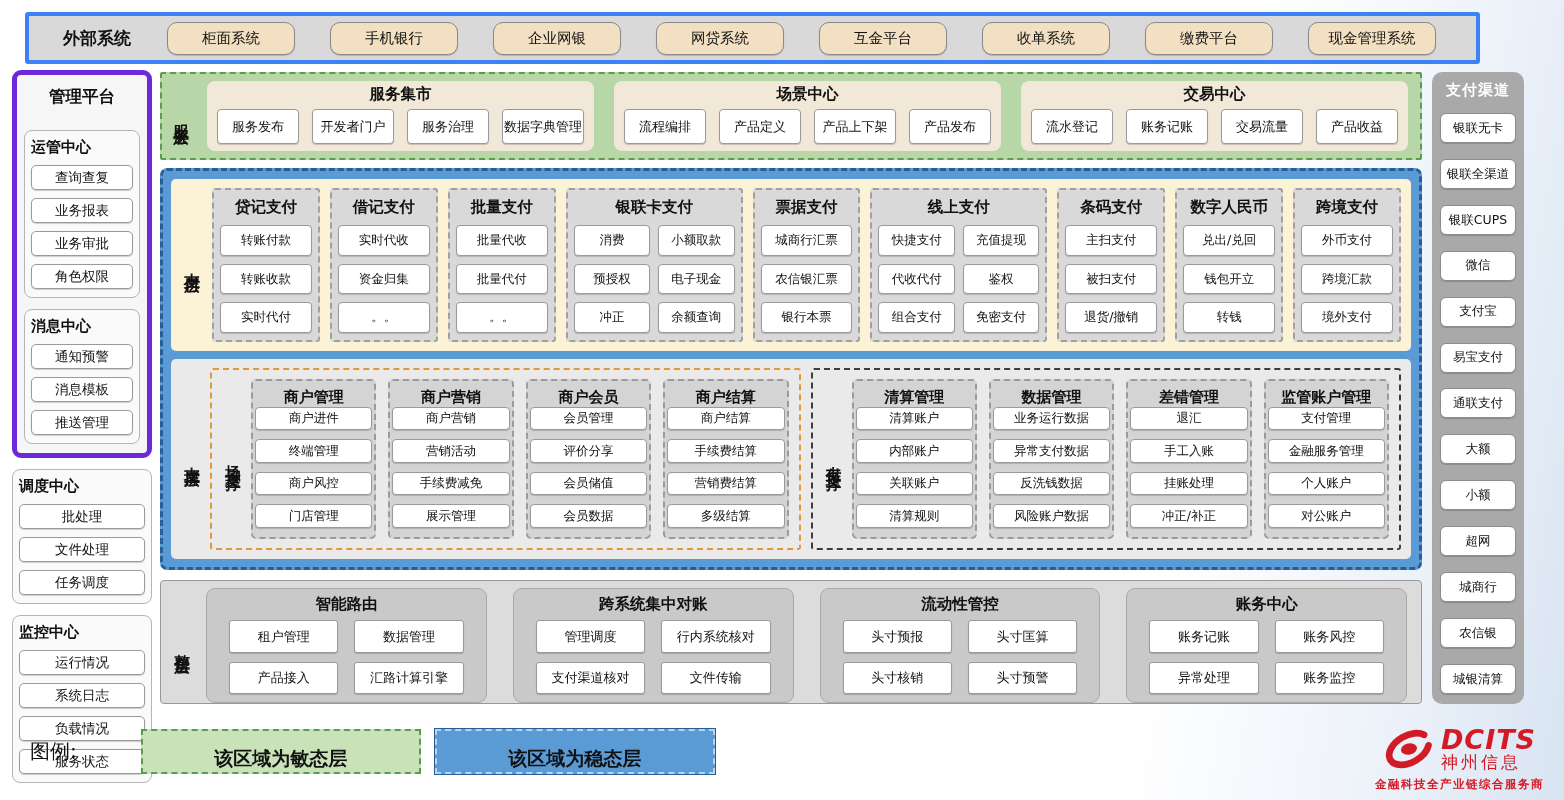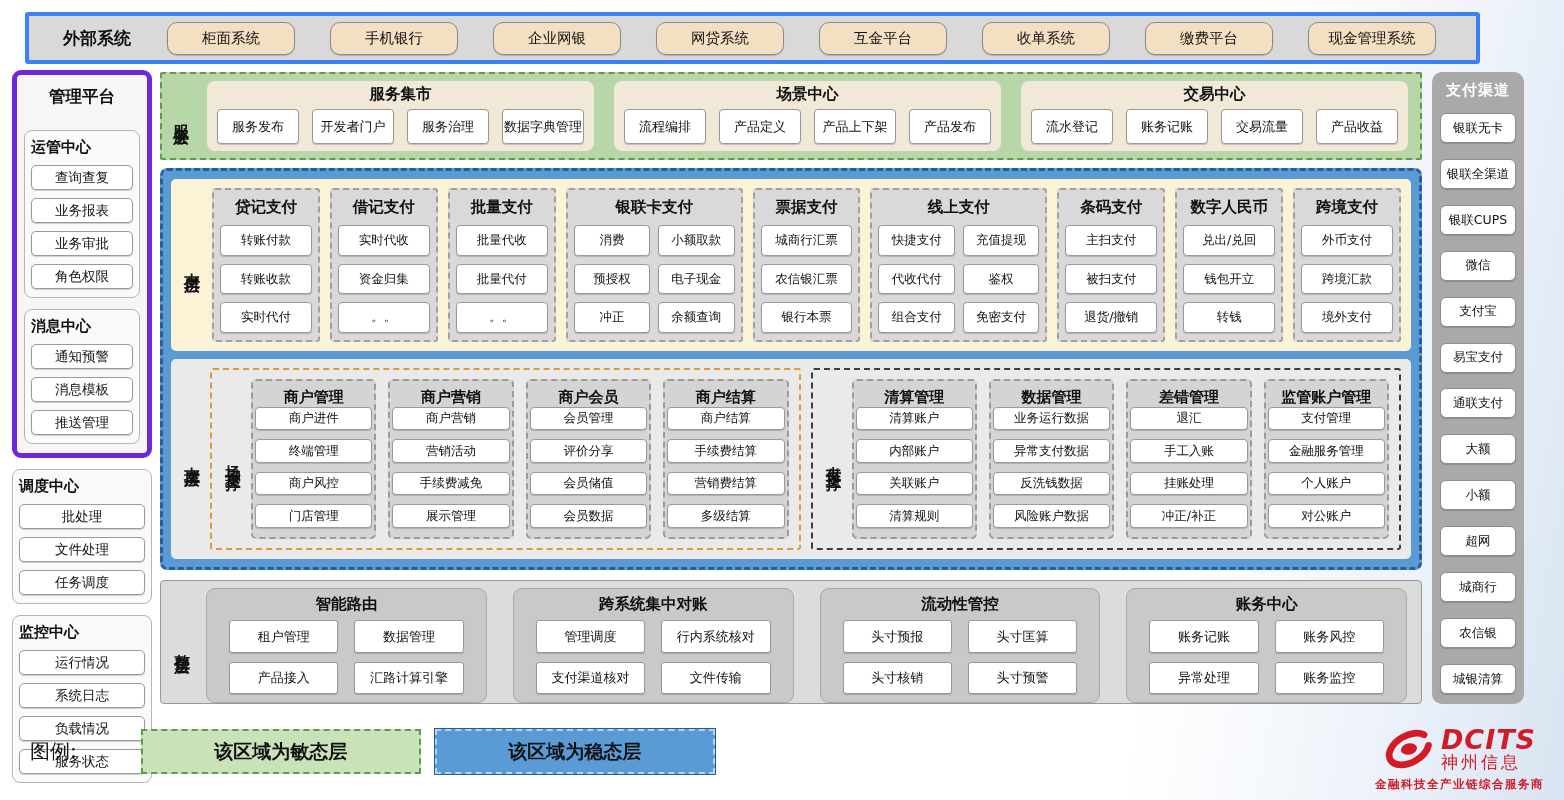--- a/index.html
+++ b/index.html
@@ -93,21 +93,21 @@
     background:#a9a9a9;border-radius:10px;padding:9px 8px 10px;
     display:flex;flex-direction:column;gap:13px;
   }
   .ch-title{color:#fff;font-weight:bold;font-size:15px;text-align:center;letter-spacing:1px}
   .ch-list{flex:1;display:flex;flex-direction:column;justify-content:space-between;gap:8px}
   .ch-btn{height:30px;font-size:12.5px;border-radius:6px;border:1px solid #8c8c8c}
   
   .legend{position:absolute;left:30px;top:729px;display:flex;align-items:center}
   .legend-label{font-size:20px;margin-right:64px}
   .legend-boxes{display:flex;gap:14px}
-  .legend-box{width:280px;height:45px;display:flex;align-items:center;justify-content:center;font-size:19px;font-weight:600}
+  .legend-box{width:280px;height:45px;display:flex;align-items:flex-end;justify-content:center;font-size:19px;font-weight:600}
   .legend-box[data-type="agile"]{background:#c9e2b8;border:2px dashed #5d9c50}
   .legend-box[data-type="stable"]{background:#5b9bd5;border:2px dashed #b9d4ec;outline:1px solid #275e97}
   
   .logo{position:absolute;right:20px;bottom:8px;display:flex;flex-direction:column;align-items:center;gap:2px}
   .logo-row{display:flex;align-items:center;gap:6px}
   .logo-text{display:flex;flex-direction:column;line-height:1.05}
   .logo-en{color:#d21b27;font-weight:bold;font-style:italic;font-size:27px;letter-spacing:1px}
   .logo-cn{color:#d21b27;font-weight:normal;font-size:17px;letter-spacing:3px}
   .logo-tagline{color:#d21b27;font-weight:bold;font-size:11.5px;letter-spacing:1.5px;white-space:nowrap}
 </style>

